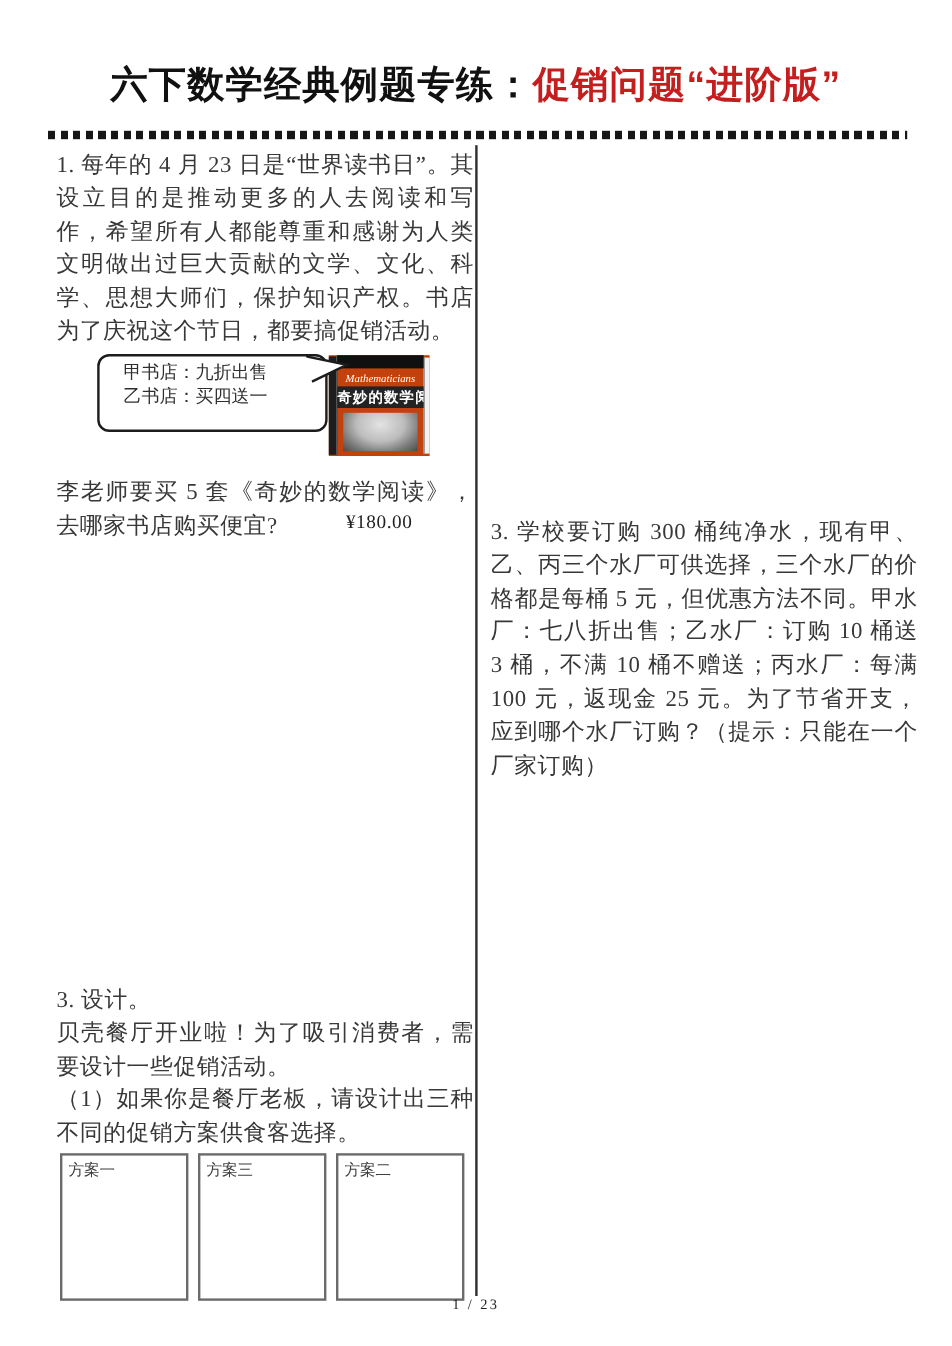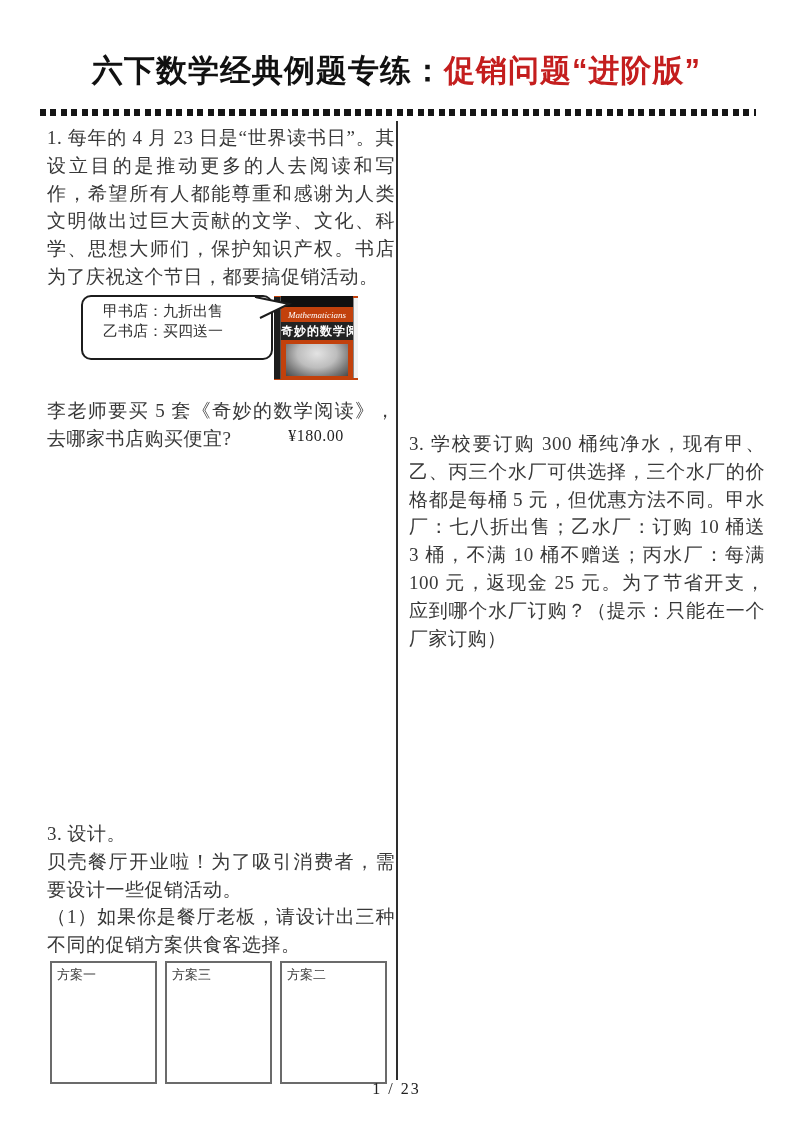--- a/index.html
+++ b/index.html
@@ -78,21 +78,21 @@
   .plan-box {
     width:107px; height:123px;
     border:2px solid #6b6b6b; background:#ffffff;
     box-sizing:border-box;
     padding:3px 5px;
     font-size:13px; color:#3f3f3f;
   }
   
   .footer {
     position:absolute; left:0; top:1080px; width:100%;
-    text-align:center; font-size:16px; color:#222222; letter-spacing:2px;
+    text-align:center; font-size:12px; color:#222222; letter-spacing:2px;
   }
 </style>
 </head>
 <body>
 
 <div class="page">
 
   <div class="title">
     <span>六下数学经典例题专练：</span><span class="red">促销问题“进阶版”</span>
   </div>

